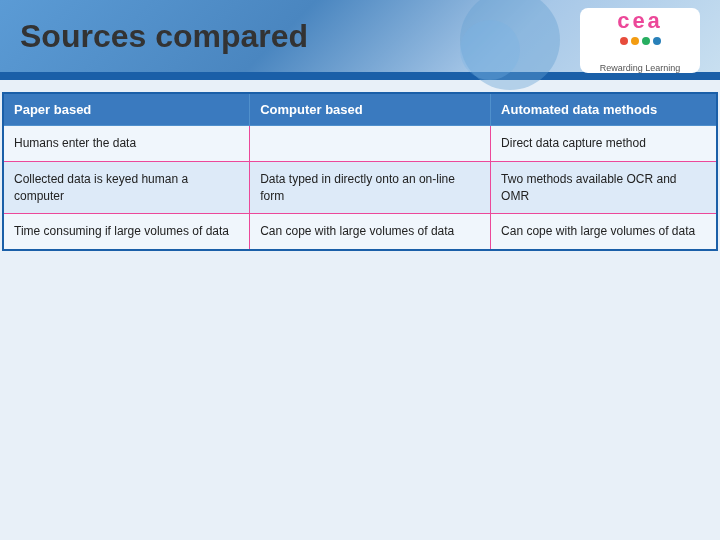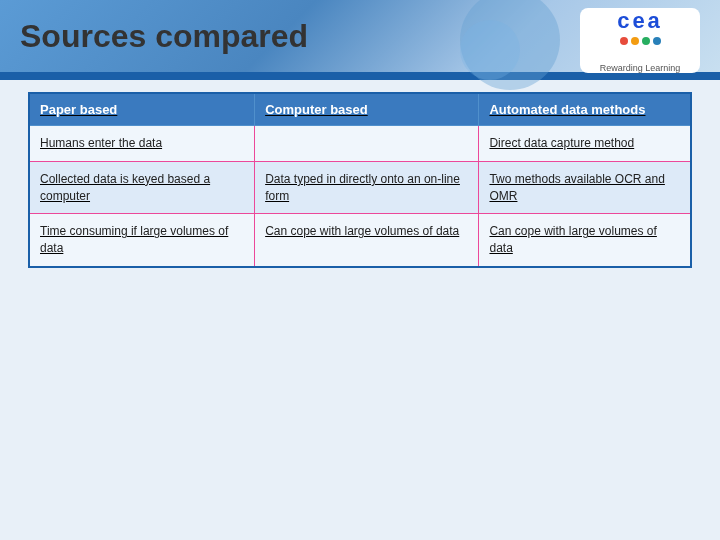--- a/index.html
+++ b/index.html
@@ -42,21 +42,21 @@
       display: flex;
       flex-direction: column;
       align-items: center;
       justify-content: center;
       padding: 4px;
     }
 
     .logo-text {
       font-size: 22px;
       font-weight: bold;
-      color: #1d4ed8;
+      color: #ec4899;
       letter-spacing: 3px;
     }
 
     .logo-subtext {
       font-size: 9px;
       color: #555;
       margin-top: 18px;
     }
 
     .logo-dots {
@@ -72,23 +72,22 @@
     }
 
     
     .blue-stripe {
       height: 8px;
       background: #1a5fa8;
     }
 
     
     .main-content {
-      padding: 12px 28px;
+      padding: 12px 2px;
       background: #e8f0f8;
-      text-decoration: underline;
     }
 
     
     .comparison-table {
       width: 100%;
       border-collapse: collapse;
       border: 2px solid #1a5fa8;
       background: white;
     }
 
@@ -173,21 +172,21 @@
         <th>Automated data methods</th>
       </tr>
     </thead>
     <tbody id="table-body">
     <tr>
           <td>Humans enter the data</td>
           <td></td>
           <td>Direct data capture method</td>
         </tr>
         <tr>
-          <td>Collected data is keyed based a computer</td>
+          <td>Collected data is keyed human a computer</td>
           <td>Data typed in directly onto an on-line form</td>
           <td>Two methods available OCR and OMR</td>
         </tr>
         <tr>
           <td>Time consuming if large volumes of data</td>
           <td>Can cope with large volumes of data</td>
           <td>Can cope with large volumes of data</td>
         </tr>
       </tbody>
   </table>

